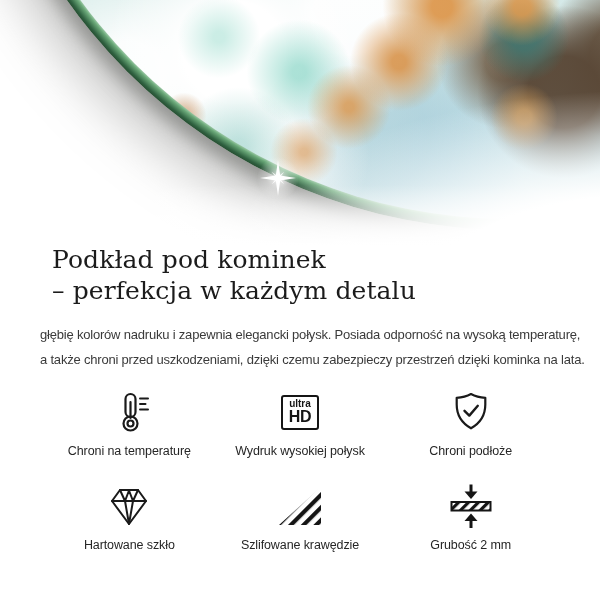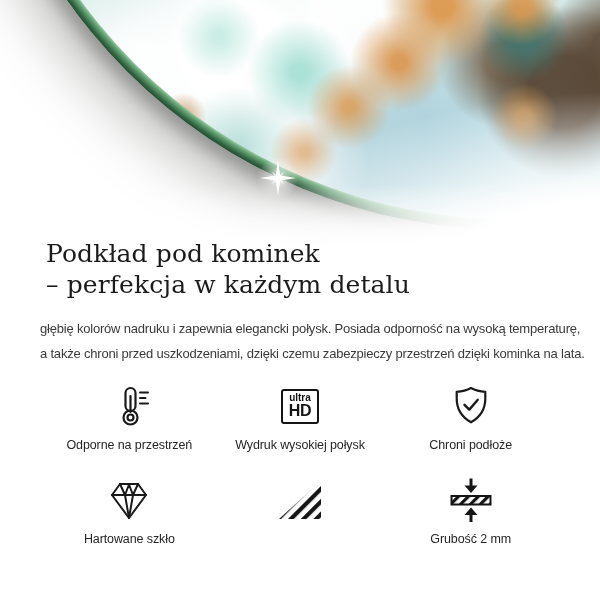--- a/index.html
+++ b/index.html
@@ -49,21 +49,21 @@
   }
   .hero-fade{
     position:absolute;inset:0;
     background:
       radial-gradient(ellipse 650px 300px at 650px 300px, #ffffff 35%, rgba(255,255,255,0) 70%),
       linear-gradient(180deg, rgba(255,255,255,0) 185px, #ffffff 245px);
   }
   .sparkle{position:absolute;left:256px;top:156px;width:44px;height:44px;}
   
   .content{position:relative;z-index:2;padding:232px 40px 0 40px;}
-  .title{margin:6px;font-family:"DejaVu Serif","Liberation Serif",serif;font-weight:400;
+  .title{margin:12px;font-family:"DejaVu Serif","Liberation Serif",serif;font-weight:400;
     font-size:25px;line-height:31px;color:#1b1b1b;letter-spacing:.1px;}
   .desc{margin-top:16px;}
   .desc-line{font-size:13px;line-height:25px;color:#3a3a3a;letter-spacing:-.2px;white-space:nowrap;}
   
   .features{display:grid;grid-template-columns:1fr 1fr 1fr;row-gap:24px;margin-top:16px;
     padding:0 4px;text-align:center;}
   .feature{display:flex;flex-direction:column;align-items:center;}
   .icon-box{height:48px;display:flex;align-items:center;justify-content:center;}
   .feature .label{margin-top:8px;font-size:12.5px;color:#262626;letter-spacing:-.1px;}
   .uhd-box{border:2.5px solid #151515;border-radius:3px;padding:2px 6px 3px 6px;
@@ -117,21 +117,21 @@
               <circle cx="24.5" cy="34.5" r="7"></circle>
               <circle cx="24.5" cy="34.5" r="3"></circle>
             </g>
             <g class="stroke-ic" stroke-width="2">
               <line x1="34" y1="9.5" x2="42" y2="9.5"></line>
               <line x1="34" y1="15" x2="39.5" y2="15"></line>
               <line x1="34" y1="20.5" x2="42" y2="20.5"></line>
             </g>
           </svg>
         </div>
-        <div class="label">Odporne na przestrzeń</div>
+        <div class="label">Chroni na temperaturę</div>
       </div>
 
       <div class="feature">
         <div class="icon-box">
           <div class="uhd-box">
             <span class="uhd-top">ultra</span>
             <span class="uhd-bottom">HD</span>
           </div>
         </div>
         <div class="label">Wydruk wysokiej połysk</div>
@@ -165,20 +165,21 @@
         <div class="icon-box">
           <svg width="46" height="42" viewBox="0 0 46 42">
             <defs>
               <pattern id="hatch1" patternUnits="userSpaceOnUse" width="9" height="9" patternTransform="rotate(45)">
                 <rect width="4.2" height="9" fill="#151515"></rect>
               </pattern>
             </defs>
             <polygon points="2,40 44,2 44,40" fill="url(#hatch1)"></polygon>
           </svg>
         </div>
+        <div class="label">Szlifowane krawędzie</div>
       </div>
 
       <div class="feature">
         <div class="icon-box">
           <svg width="48" height="48" viewBox="0 0 48 48">
             <defs>
               <pattern id="hatch2" patternUnits="userSpaceOnUse" width="7" height="7" patternTransform="rotate(45)">
                 <rect width="3.2" height="7" fill="#151515"></rect>
               </pattern>
             </defs>

